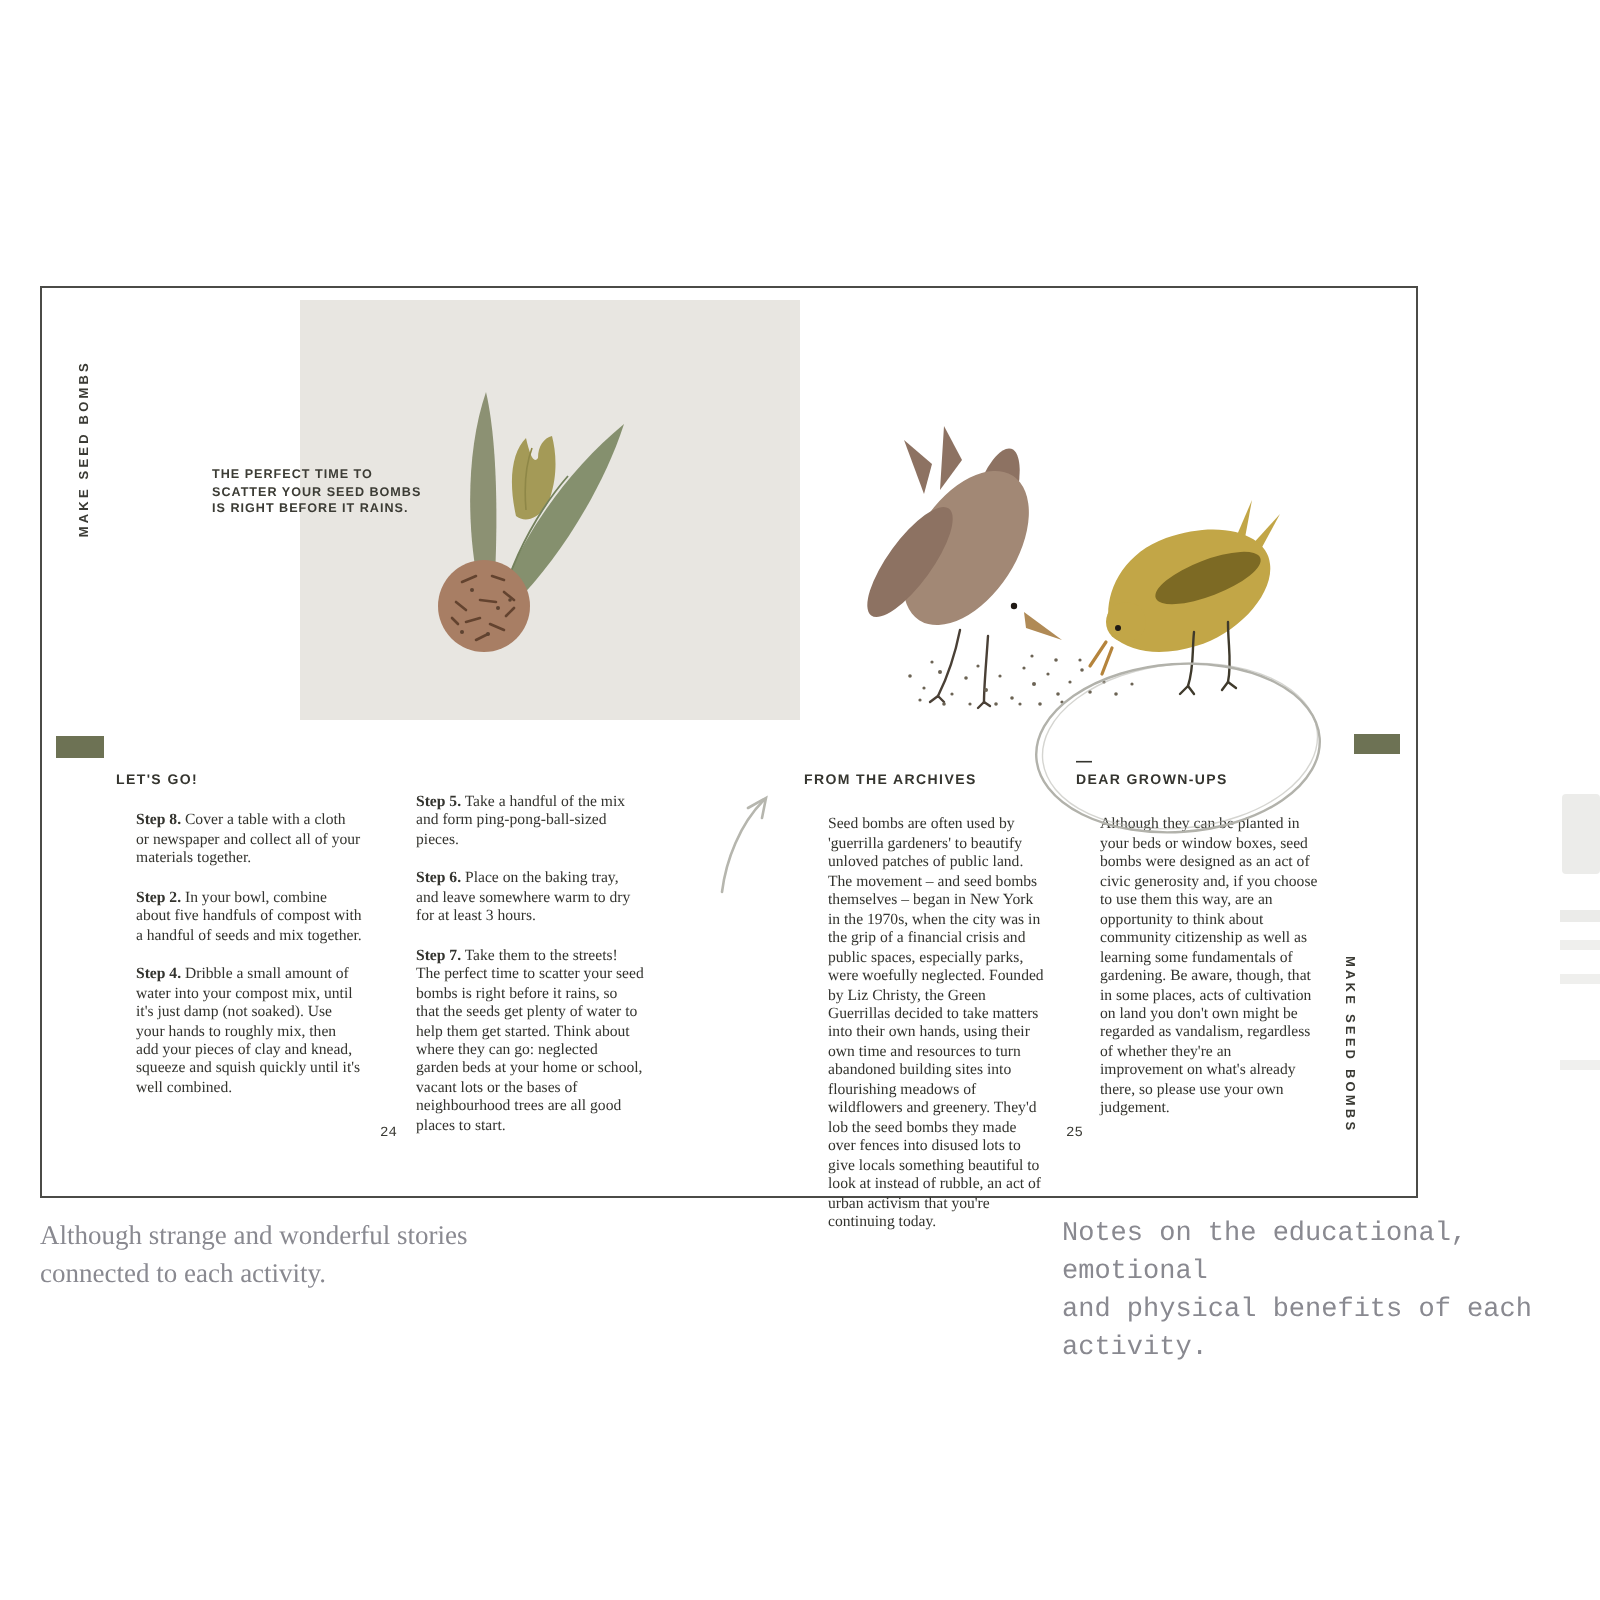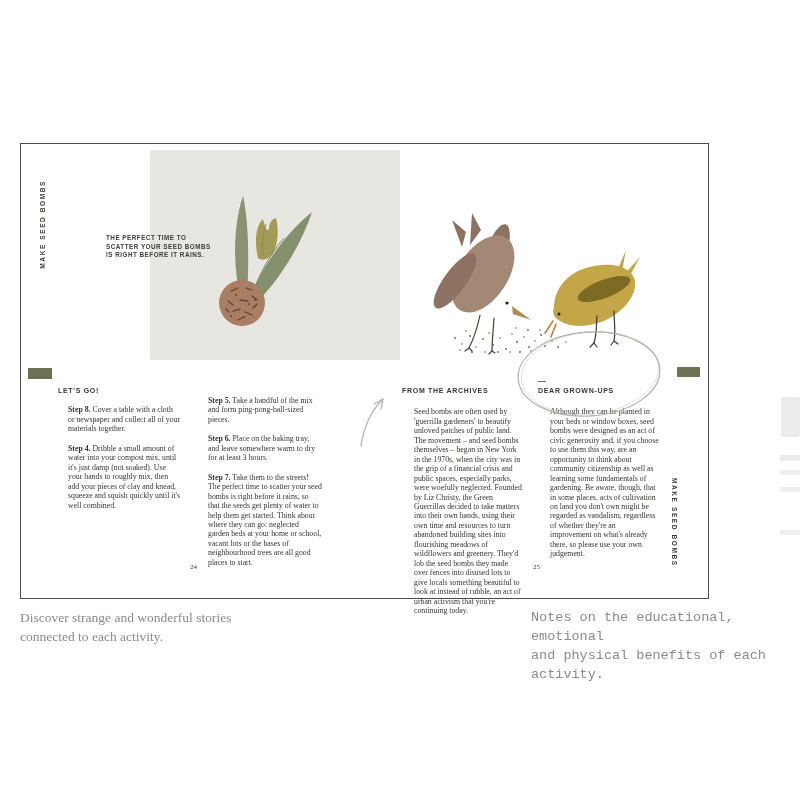--- a/index.html
+++ b/index.html
@@ -23,21 +23,21 @@
   .col-2{left:177px;top:242px;width:134px;}
   .col-3{left:381px;top:242px;width:132px;}
   .col-4{left:517px;top:233px;width:133px;}
   .sec-head{font-family:"Liberation Sans", sans-serif;font-weight:bold;font-size:7px;
             letter-spacing:0.7px;color:#35352f;margin:0 0 2px 0;}
   .dash{font-family:"Liberation Sans", sans-serif;font-weight:bold;font-size:8px;
         color:#35352f;line-height:7px;margin-bottom:2px;}
   .step{margin:10px;}
   .step b{font-weight:bold;}
   .body-text{margin:12px;}
-  .pagenum{position:absolute;font-size:7px;color:#3a3a34;}
+  .pagenum{position:absolute;font-size:7px;color:#3a3a34;font-family:Liberation Mono, monospace;}
   .pagenum-left{left:169px;top:419px;}
   .pagenum-right{left:512px;top:419px;}
   .overlay-svg{position:absolute;left:0;top:0;width:800px;height:800px;z-index:5;pointer-events:none;}
   .caption{position:absolute;font-family:"Liberation Serif", serif;font-size:13.5px;
            line-height:19px;color:#898990;}
   .caption-left{left:20px;top:608px;}
   .caption-right{left:531px;top:608px;font-family:Liberation Mono, monospace;}
   .artifact{position:absolute;background:#ececea;}
 </style>
 </head>
@@ -56,20 +56,21 @@
       <div>SCATTER YOUR SEED BOMBS</div>
       <div>IS RIGHT BEFORE IT RAINS.</div>
     </div>
 
     <div class="tab tab-left"></div>
     <div class="tab tab-right"></div>
 
     <div class="col col-1">
       <div class="sec-head">LET'S GO!</div>
       <p class="step"><b>Step 8.</b> <span>Cover a table with a cloth or newspaper and collect all of your materials together.</span></p>
+      <p class="step"><b>Step 2.</b> <span>In your bowl, combine about five handfuls of compost with a handful of seeds and mix together.</span></p>
       <p class="step"><b>Step 4.</b> <span>Dribble a small amount of water into your compost mix, until it's just damp (not soaked). Use your hands to roughly mix, then add your pieces of clay and knead, squeeze and squish quickly until it's well combined.</span></p>
     </div>
 
     <div class="col col-2">
       <p class="step"><b>Step 5.</b> <span>Take a handful of the mix and form ping-pong-ball-sized pieces.</span></p>
       <p class="step"><b>Step 6.</b> <span>Place on the baking tray, and leave somewhere warm to dry for at least 3 hours.</span></p>
       <p class="step"><b>Step 7.</b> <span>Take them to the streets! The perfect time to scatter your seed bombs is right before it rains, so that the seeds get plenty of water to help them get started. Think about where they can go: neglected garden beds at your home or school, vacant lots or the bases of neighbourhood trees are all good places to start.</span></p>
     </div>
 
     <div class="pagenum pagenum-left">24</div>
@@ -193,21 +194,21 @@
       <ellipse cx="590" cy="373" rx="69" ry="41" transform="rotate(-6 590 373)" stroke-width="0.7" opacity="0.55"></ellipse>
     </g>
 
     <g fill="none" stroke="#b6b6ae" stroke-width="1.3" stroke-linecap="round">
       <path d="M361,446 C363,430 370,412 382,400"></path>
       <path d="M374,404 L383,399 L381,409"></path>
     </g>
   </svg>
 
   <div class="caption caption-left">
-    <div>Discover strange and wonderful stories</div>
+    <div>Although strange and wonderful stories</div>
     <div>connected to each activity.</div>
   </div>
   <div class="caption caption-right">
     <div>Notes on the educational, emotional</div>
     <div>and physical benefits of each activity.</div>
   </div>
 
   <div class="artifact" style="left:781px;top:397px;width:19px;height:40px;border-radius:2px;"></div>
   <div class="artifact" style="left:780px;top:455px;width:20px;height:6px;background:#ebebe9;"></div>
   <div class="artifact" style="left:780px;top:470px;width:20px;height:5px;background:#efefed;"></div>

